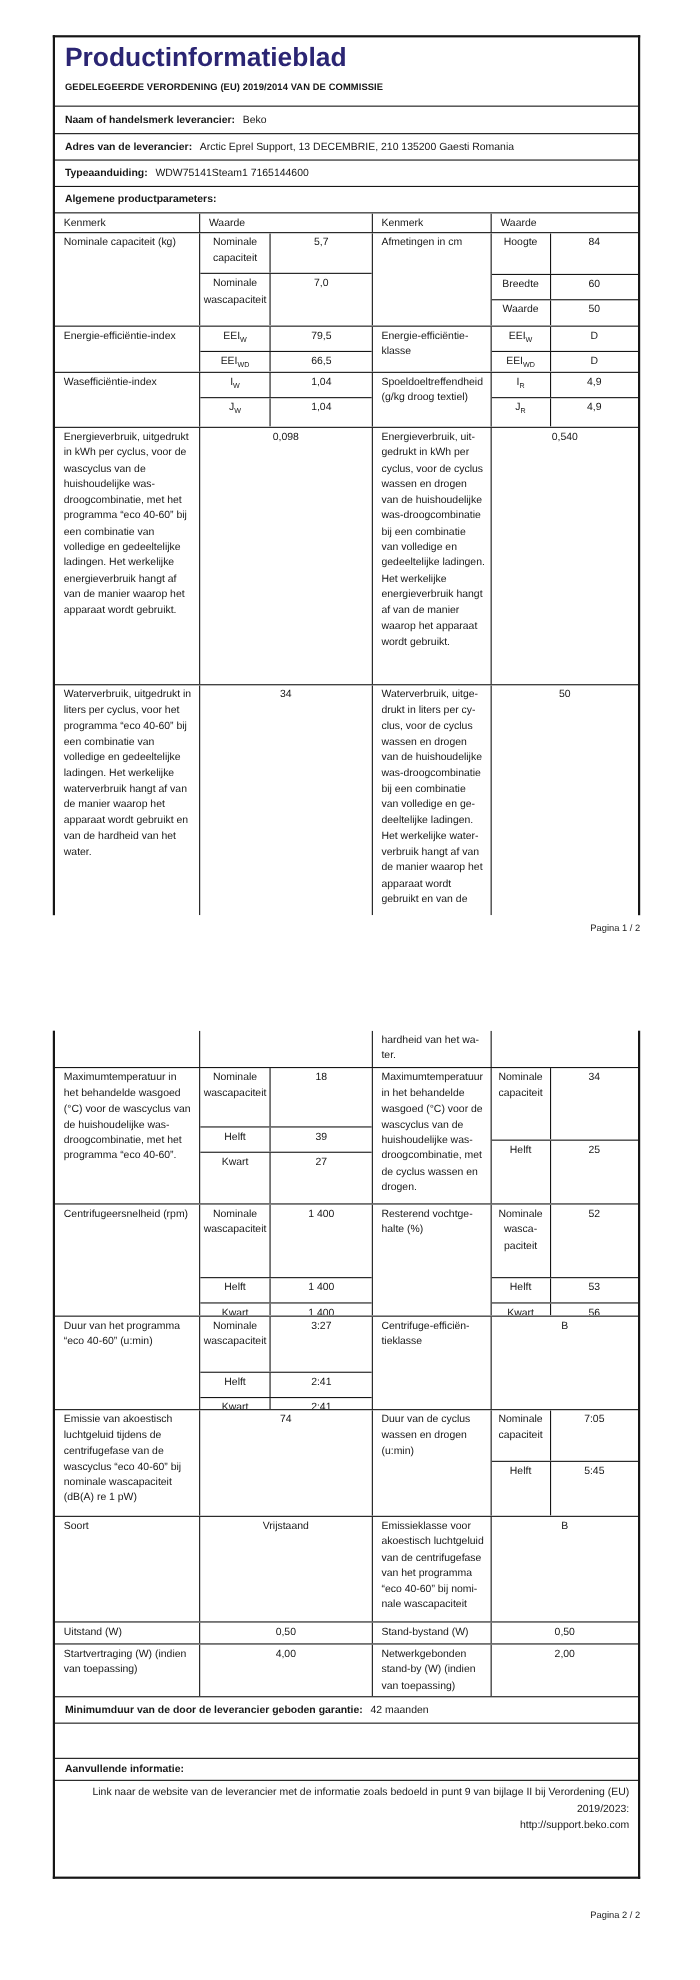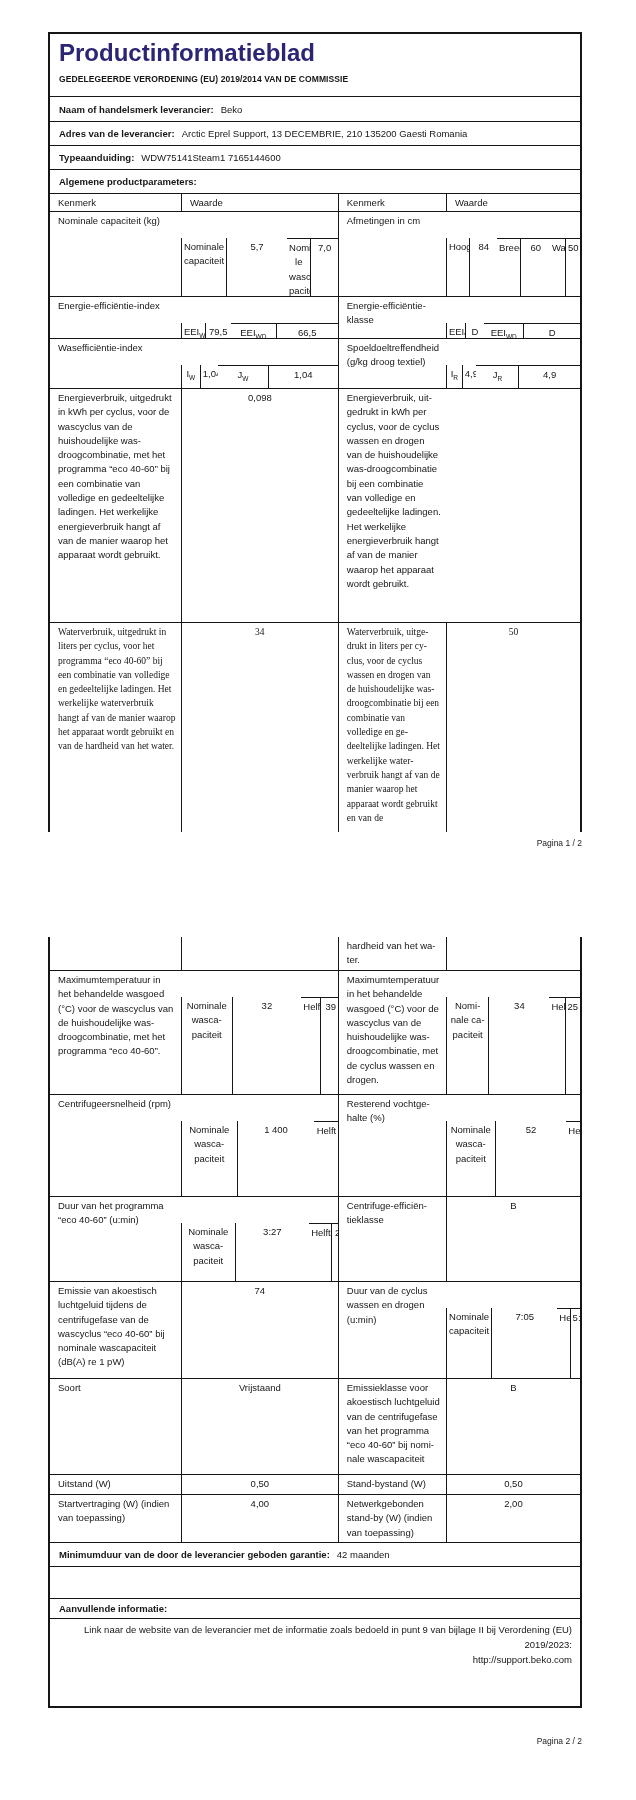--- a/index.html
+++ b/index.html
@@ -14,26 +14,26 @@
   .doc-title{color:#2b2573;font-size:24px;font-weight:bold;line-height:28px;margin:0 0 7px 0;}
   .doc-sub{font-size:8.5px;font-weight:bold;letter-spacing:.1px;}
 
   .band{flex:0 0 auto;border-top:1px solid #161616;display:flex;align-items:center;padding:0 5px 0 9px;font-size:9.5px;overflow:hidden;box-sizing:border-box;}
   .bandlabel{font-weight:bold;}
   .bandvalue{margin-left:7px;}
 
   .row{flex:0 0 auto;display:grid;grid-template-columns:24.7% 29.6% 20.4% 25.3%;border-top:1px solid #161616;font-size:9.5px;line-height:14.3px;overflow:hidden;box-sizing:border-box;}
   .row>div{overflow:hidden;box-sizing:border-box;}
   .row>div+div{border-left:1px solid #161616;}
-  .fill{flex:1 1 auto;font-family:Liberation Serif, serif;}
+  .fill{flex:1 1 auto;}
   #p2 .row:first-child,#p2 .band:first-child{border-top:0;}
 
   .lbl{padding:2px 5px 2px 8px;}
   .hcell{padding:2px 5px 2px 8px;}
-  .group{display:flex;flex-direction:row;margin-top:26px;}
+  .group{display:flex;flex-direction:column;}
   .sub{display:flex;flex:0 0 auto;overflow:hidden;}
   .sub+.sub{border-top:1px solid #161616;}
   .group .sub:last-child{flex:1 1 auto;}
   .k{flex:0 0 38.2%;border-right:1px solid #161616;text-align:center;padding:2px 2px;overflow:hidden;}
   .g4 .k{flex-basis:36.6%;}
   .v{flex:1 1 auto;text-align:center;padding:2px 2px;overflow:hidden;}
   .merged{text-align:center;padding:2px 13px;}
   .merged.alignleft{text-align:left;padding-left:8px;font-weight:bold;}
   sub{font-size:6.5px;}
 
@@ -160,20 +160,21 @@
           <div class="k"><span>J</span><sub>R</sub></div>
           <div class="v">4,9</div>
         </div>
       </div>
     </div>
 
     <div class="row" style="height:234px">
       <div class="lbl">Energieverbruik, uitge­drukt in kWh per cyclus, voor de wascyclus van de huishoudelijke was-droogcombinatie, met het programma “eco 40-60” bij een combi­natie van volledige en gedeeltelijke ladingen. Het werkelijke energie­verbruik hangt af van de manier waarop het ap­paraat wordt gebruikt.</div>
       <div class="merged">0,098</div>
       <div class="lbl">Energieverbruik, uit­gedrukt in kWh per cyclus, voor de cy­clus wassen en dro­gen van de huishou­delijke was-droog­combinatie bij een combinatie van vol­ledige en gedeeltelij­ke ladingen. Het wer­kelijke energiever­bruik hangt af van de manier waarop het apparaat wordt ge­bruikt.</div>
+      <div class="merged">0,540</div>
     </div>
 
     <div class="row fill">
       <div class="lbl">Waterverbruik, uitge­drukt in liters per cyclus, voor het programma “eco 40-60” bij een com­binatie van volledige en gedeeltelijke ladingen. Het werkelijke waterver­bruik hangt af van de ma­nier waarop het apparaat wordt gebruikt en van de hardheid van het water.</div>
       <div class="merged">34</div>
       <div class="lbl">Waterverbruik, uitge­drukt in liters per cy­clus, voor de cyclus wassen en drogen van de huishoudelijke was-droogcombina­tie bij een combinatie van volledige en ge­deeltelijke ladingen. Het werkelijke water­verbruik hangt af van de manier waarop het apparaat wordt gebruikt en van de</div>
       <div class="merged">50</div>
     </div>
   </div>
 
@@ -186,21 +187,21 @@
       <div class="merged"></div>
       <div class="lbl">hardheid van het wa­ter.</div>
       <div class="merged"></div>
     </div>
 
     <div class="row" style="height:124px">
       <div class="lbl">Maximumtemperatuur in het behandelde was­goed (°C) voor de wascy­clus van de huishoude­lijke was-droogcombina­tie, met het programma “eco 40-60”.</div>
       <div class="group g2">
         <div class="sub s53">
           <div class="k"><span>Nomina­le wasca­paciteit</span><sub></sub></div>
-          <div class="v">32</div>
+          <div class="v">18</div>
         </div>
         <div class="sub s17">
           <div class="k"><span>Helft</span><sub></sub></div>
           <div class="v">39</div>
         </div>
         <div class="sub">
           <div class="k"><span>Kwart</span><sub></sub></div>
           <div class="v">27</div>
         </div>
       </div>

